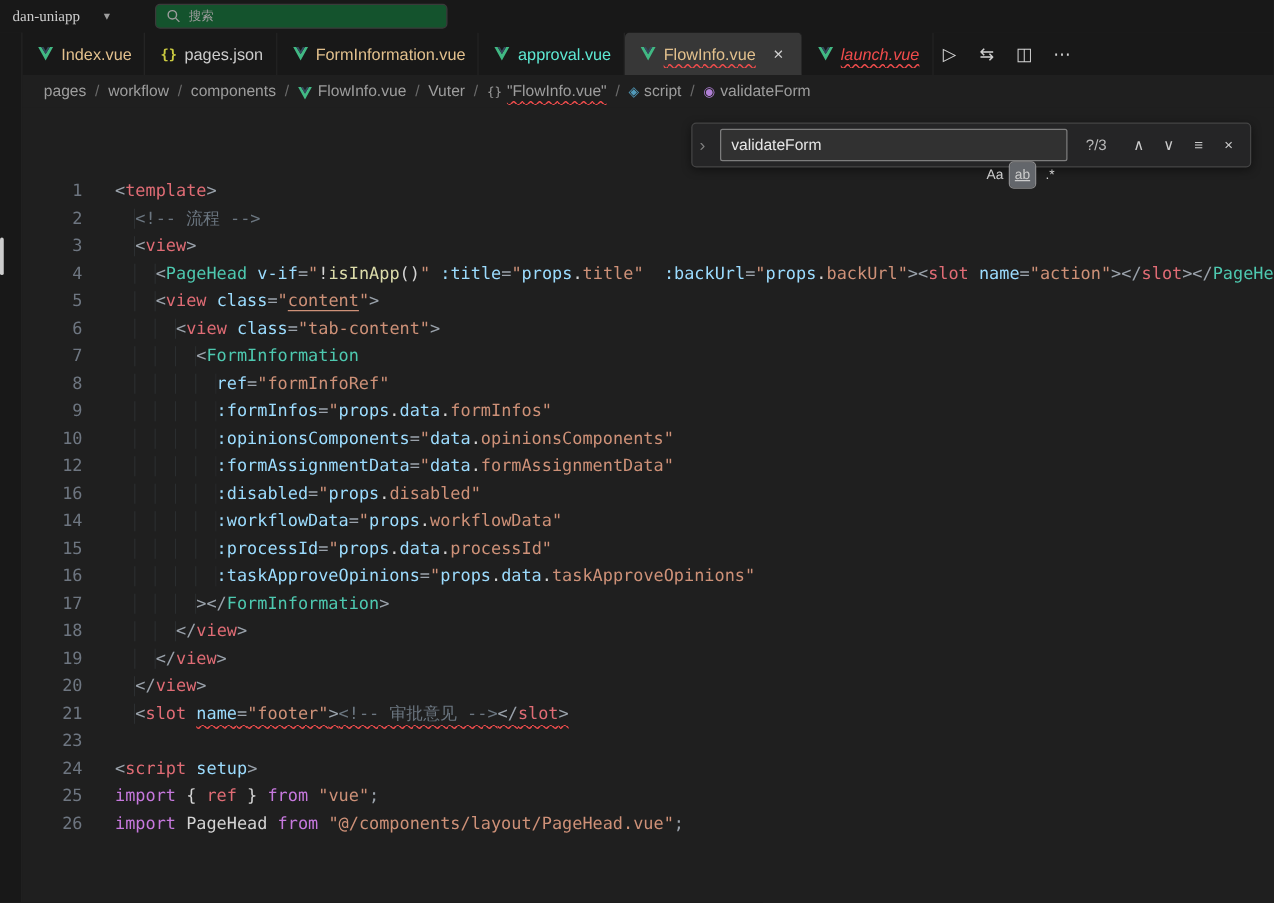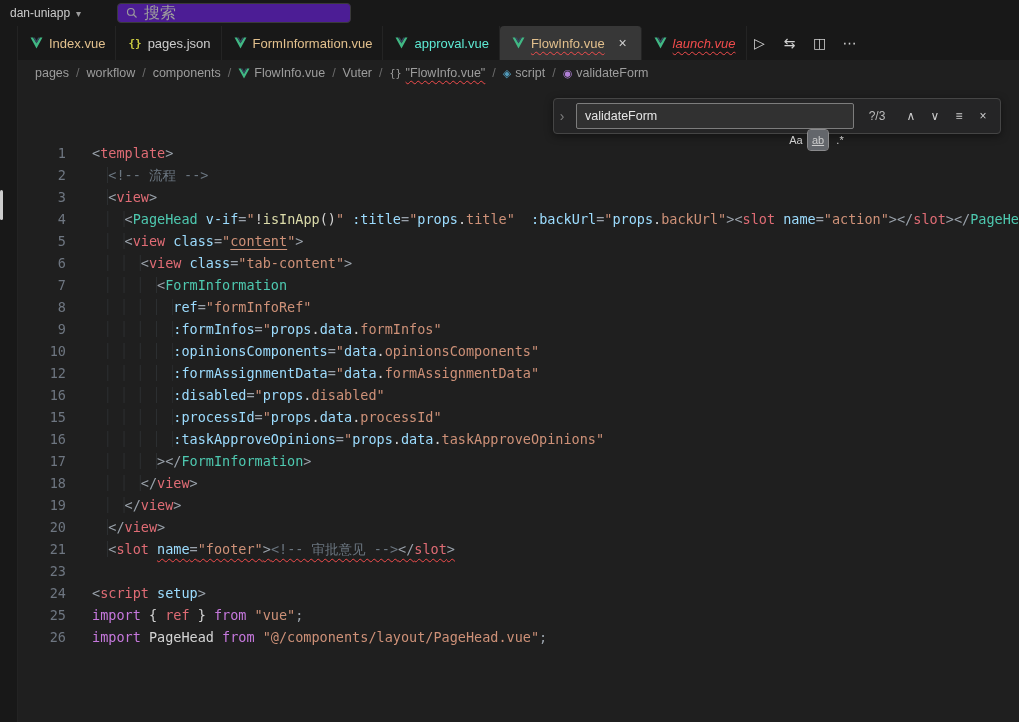--- a/index.html
+++ b/index.html
@@ -2,25 +2,25 @@
 <html style="--c-bg: #1f1f1f; --c-chrome: #181818; --c-tab_active_bg: #373737; --c-text: #cccccc; --c-dim: #9d9d9d; --c-linenum: #6e7681; --c-modified: #e2c08d; --c-untracked: #73c991; --c-error: #f14c4c; --c-tag: #e06c75; --c-component: #4ec9b0; --c-attr: #9cdcfe; --c-string: #ce9178; --c-func: #dcdcaa; --c-keyword: #c678dd; --c-comment: #6b7680; --c-plain: #d4d4d4; --c-punct: #9aa2ab; --c-guide: #2c2f31; --c-vue_green: #41b883; --c-vue_dark: #35495e; --c-json_icon: #cbcb41; --c-find_bg: #252526; --c-find_border: #454545; --c-input_border: #7d7d7d; --c-module_icon: #519aba; --c-method_icon: #b180d7;"><head>
 <meta charset="utf-8">
 <style>
   html,body{margin:0;padding:0;background:#1f1f1f;}
   .app{position:relative;width:1019px;height:722px;overflow:hidden;background:var(--c-bg,#1f1f1f);
        font-family:"Liberation Sans",sans-serif;color:var(--c-text,#ccc);}
 
   
   .titlebar{height:26px;background:var(--c-chrome,#181818);display:flex;align-items:center;
             padding-left:10px;gap:10px;font-size:12px;}
-  .ws{display:flex;align-items:center;gap:6px;color:var(--c-text);cursor:pointer;}
+  .ws{display:flex;align-items:center;gap:19px;color:var(--c-text);cursor:pointer;font-family:Liberation Serif, serif;}
   .ws-chev{color:var(--c-dim);font-size:10px;}
-  .search-pill{margin-left:26px;width:216px;height:18px;background:#4c1d95;border:1px solid #3a3a3a;
+  .search-pill{margin-left:26px;width:216px;height:18px;background:#14532d;border:1px solid #3a3a3a;
                border-radius:4px;display:flex;align-items:center;gap:6px;padding:0 8px;
-               color:var(--c-dim);font-size:16px;cursor:text;}
+               color:var(--c-dim);font-size:10px;cursor:text;}
 
   
   .main{display:flex;height:696px;}
   .activity-strip{width:18px;flex:none;background:var(--c-chrome);position:relative;box-sizing:border-box;
                   border-right:1px solid #232323;}
   .strip-pill{position:absolute;left:0;top:164px;width:3px;height:30px;background:#cdcdcd;border-radius:2px;}
   .workbench{flex:1;min-width:0;display:flex;flex-direction:column;}
 
   
   .tabbar{height:34px;background:var(--c-chrome);display:flex;align-items:stretch;justify-content:flex-start;}
@@ -35,21 +35,21 @@
   .tab-label.italic{font-style:italic;}
   .tab-close{margin-left:4px;color:#cfcfcf;font-size:14px;width:16px;height:16px;display:flex;
              align-items:center;justify-content:center;border-radius:3px;}
   .tab-actions{display:flex;align-items:center;gap:4px;padding-right:10px;color:#d0d0d0;}
   .action{width:26px;height:26px;display:flex;align-items:center;justify-content:center;
           font-size:14px;border-radius:4px;cursor:pointer;}
 
   
   .breadcrumbs{height:26px;display:flex;align-items:center;padding-left:17px;font-size:12.5px;
                color:var(--c-dim);background:var(--c-bg);gap:7px;}
-  .crumb{display:flex;align-items:center;gap:4px;cursor:pointer;white-space:nowrap;}
+  .crumb{display:flex;align-items:flex-end;gap:4px;cursor:pointer;white-space:nowrap;}
   .crumb-sep{color:#6a6a6a;}
   .crumb.err .crumb-label{text-decoration:underline wavy var(--c-error);
                           text-decoration-thickness:1px;text-underline-offset:3px;}
   .crumb-ic{font-size:11px;display:flex;align-items:center;}
 
   
   .editor{flex:1;position:relative;background:var(--c-bg);overflow:hidden;}
   .code{padding-top:56px;font-family:"DejaVu Sans Mono",monospace;font-size:13.5px;}
   .line{display:flex;height:22px;line-height:22px;}
   .ln{width:48px;flex:none;text-align:right;color:var(--c-linenum);user-select:none;cursor:pointer;}
@@ -269,20 +269,24 @@
             </div>
             <div class="line">
               <span class="ln">12</span>
               <span class="lc"><span class="tk-ind">          </span><span class="tk-attr">:formAssignmentData</span><span class="tk-pun">=</span><span class="tk-str">"</span><span class="tk-expr">data</span><span class="tk-w">.</span><span class="tk-prop">formAssignmentData</span><span class="tk-str">"</span></span>
             </div>
             <div class="line">
               <span class="ln">16</span>
               <span class="lc"><span class="tk-ind">          </span><span class="tk-attr">:disabled</span><span class="tk-pun">=</span><span class="tk-str">"</span><span class="tk-expr">props</span><span class="tk-w">.</span><span class="tk-prop">disabled</span><span class="tk-str">"</span></span>
             </div>
             <div class="line">
+              <span class="ln">14</span>
+              <span class="lc"><span class="tk-ind">          </span><span class="tk-attr">:workflowData</span><span class="tk-pun">=</span><span class="tk-str">"</span><span class="tk-expr">props</span><span class="tk-w">.</span><span class="tk-prop">workflowData</span><span class="tk-str">"</span></span>
+            </div>
+            <div class="line">
               <span class="ln">15</span>
               <span class="lc"><span class="tk-ind">          </span><span class="tk-attr">:processId</span><span class="tk-pun">=</span><span class="tk-str">"</span><span class="tk-expr">props</span><span class="tk-w">.</span><span class="tk-expr">data</span><span class="tk-w">.</span><span class="tk-prop">processId</span><span class="tk-str">"</span></span>
             </div>
             <div class="line">
               <span class="ln">16</span>
               <span class="lc"><span class="tk-ind">          </span><span class="tk-attr">:taskApproveOpinions</span><span class="tk-pun">=</span><span class="tk-str">"</span><span class="tk-expr">props</span><span class="tk-w">.</span><span class="tk-expr">data</span><span class="tk-w">.</span><span class="tk-prop">taskApproveOpinions</span><span class="tk-str">"</span></span>
             </div>
             <div class="line">
               <span class="ln">17</span>
               <span class="lc"><span class="tk-ind">        </span><span class="tk-pun">&gt;&lt;/</span><span class="tk-cmp">FormInformation</span><span class="tk-pun">&gt;</span></span>

